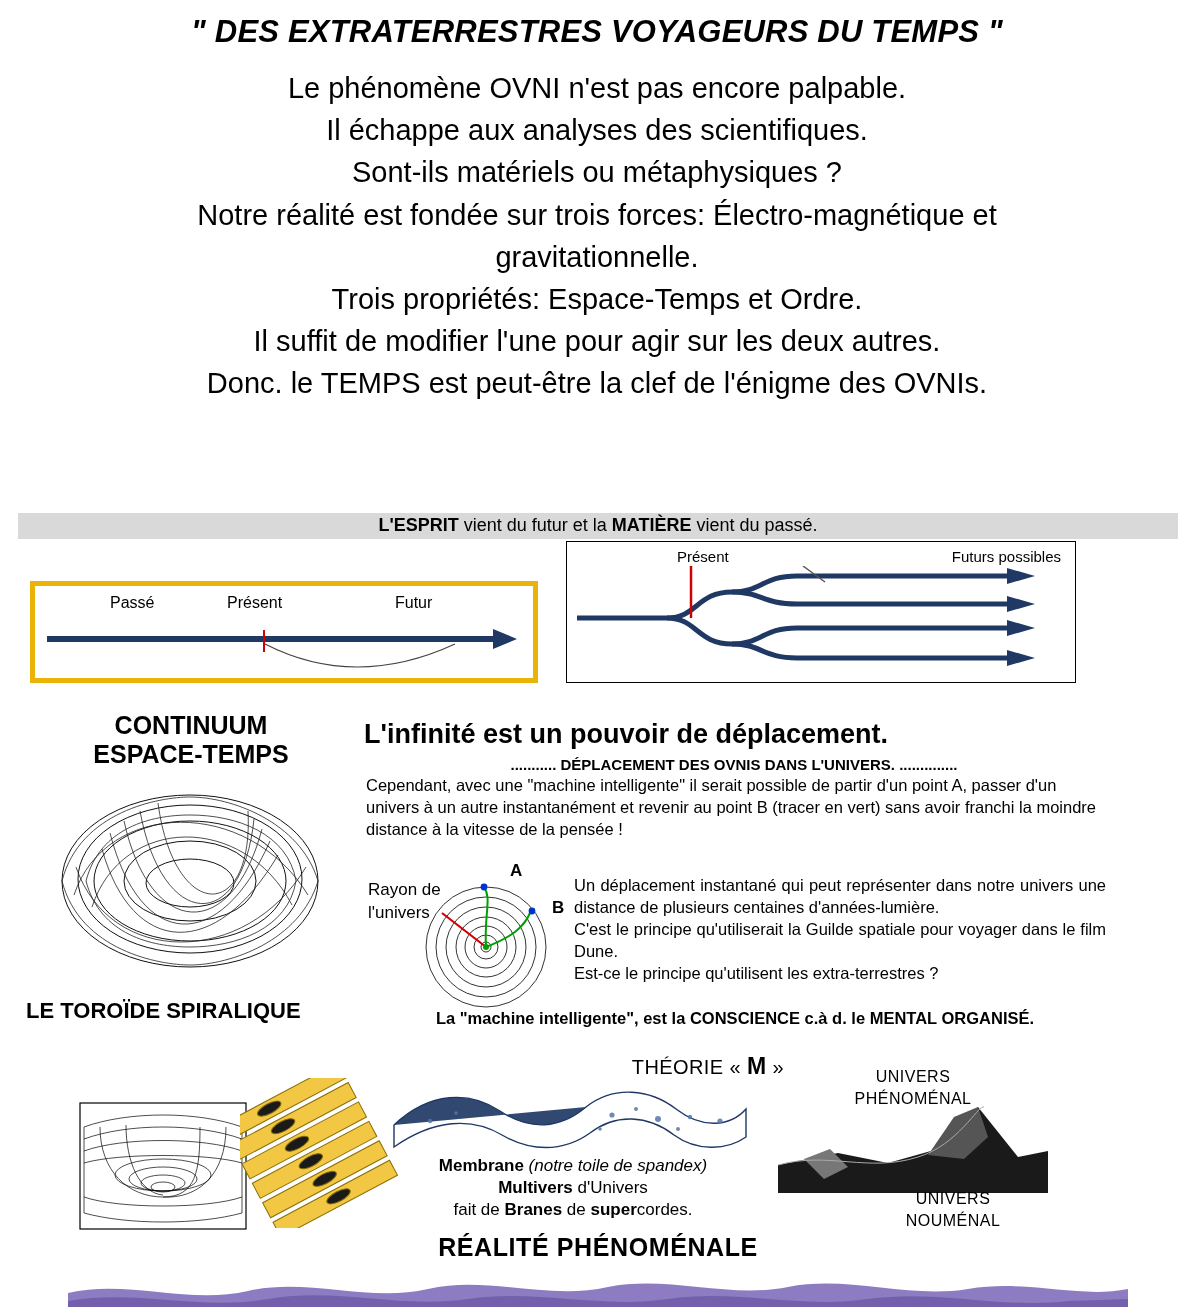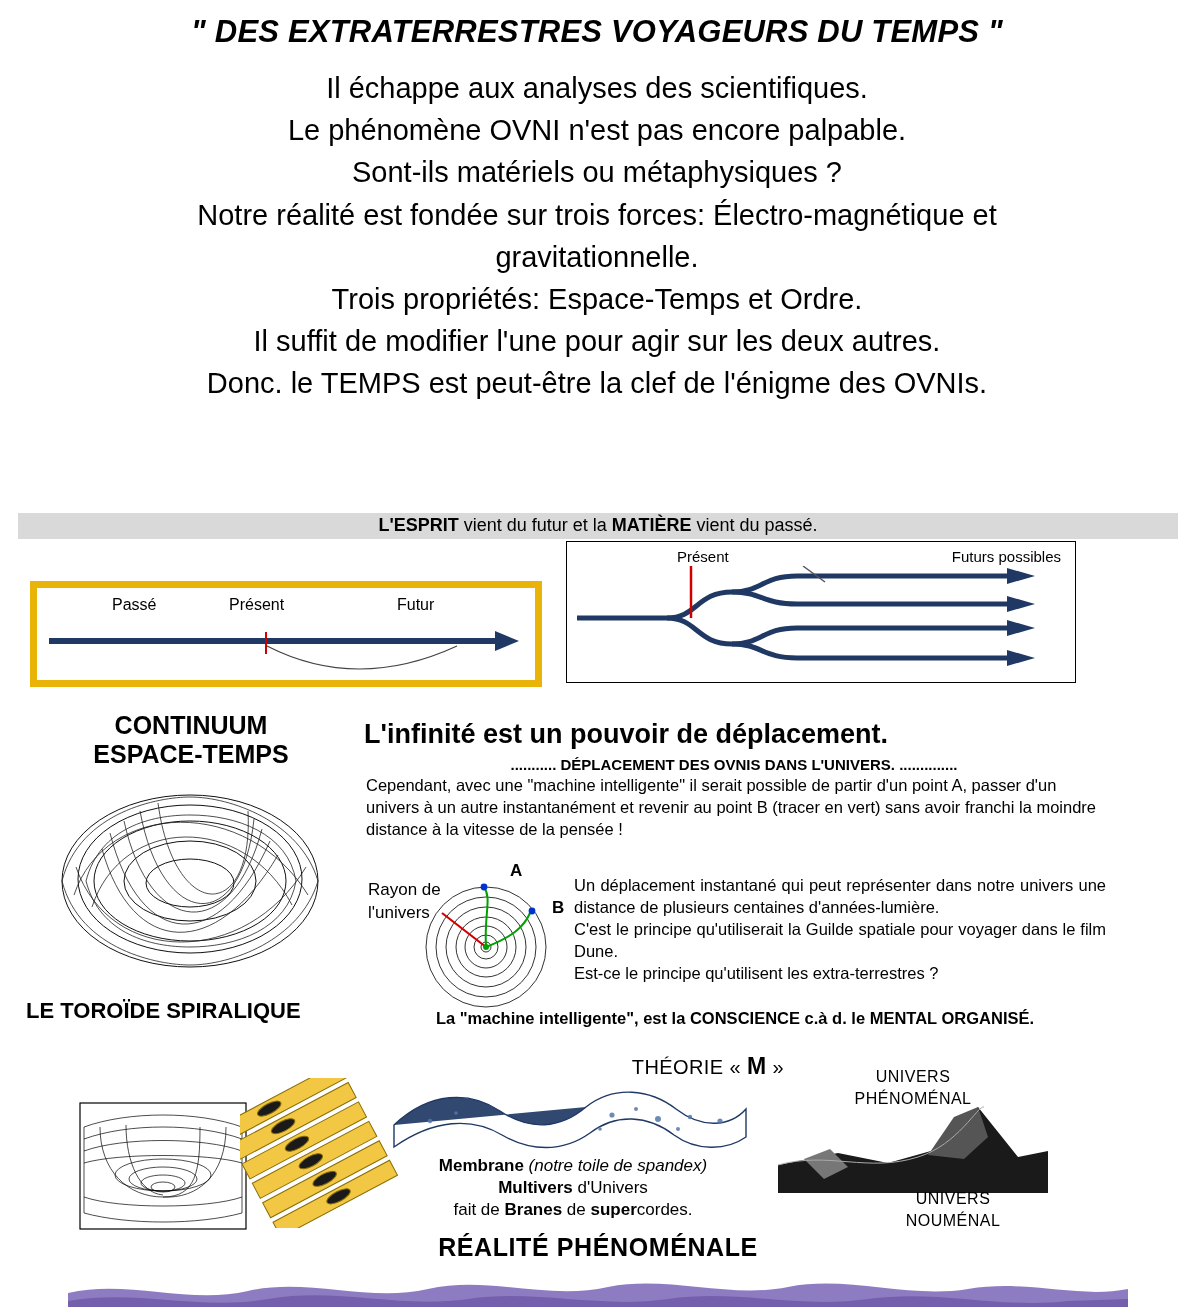--- a/index.html
+++ b/index.html
@@ -64,21 +64,21 @@
   }
   .esprit-line .reg { font-weight: normal; }
 
   
   .timeline-box {
     position: absolute;
     left: 12px;
     top: 68px;
     width: 498px;
     height: 92px;
-    border: 7px solid #eab308;
+    border: 5px solid #eab308;
     background: #fff;
   }
   .timeline-caption {
     position: absolute;
     left: 12px;
     top: 43px;
     width: 498px;
     text-align: center;
     font-size: 17px;
   }
@@ -323,22 +323,22 @@
     top: 580px;
     width: 270px;
     height: 100px;
   }
 </style>
 </head>
 <body>
 
 <div class="top-block">
   <div class="doc-title">" DES EXTRATERRESTRES VOYAGEURS DU TEMPS "</div>
+  <div class="intro-line">Le phénomène OVNI n'est pas encore palpable.</div>
   <div class="intro-line">Il échappe aux analyses des scientifiques.</div>
-  <div class="intro-line">Le phénomène OVNI n'est pas encore palpable.</div>
   <div class="intro-line">Sont-ils matériels ou métaphysiques ?</div>
   <div class="intro-line">Notre réalité est fondée sur trois forces: Électro-magnétique et</div>
   <div class="intro-line">gravitationnelle.</div>
   <div class="intro-line">Trois propriétés: Espace-Temps et Ordre.</div>
   <div class="intro-line">Il suffit de modifier l'une pour agir sur les deux autres.</div>
   <div class="intro-line">Donc. le TEMPS est peut-être la clef de l'énigme des OVNIs.</div>
 </div>
 
 <div class="figure-panel">
 

